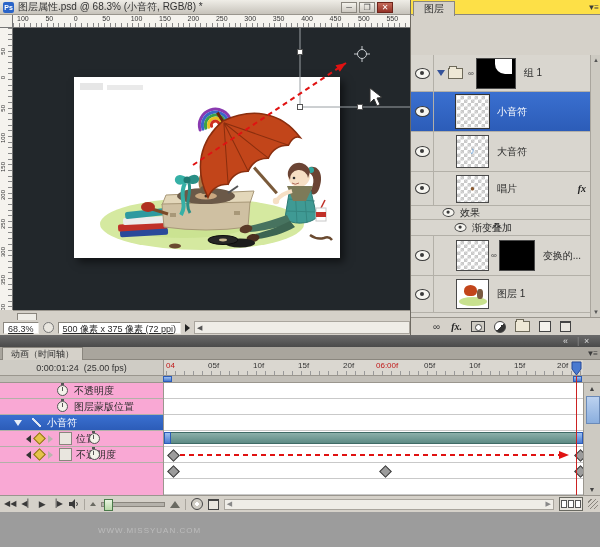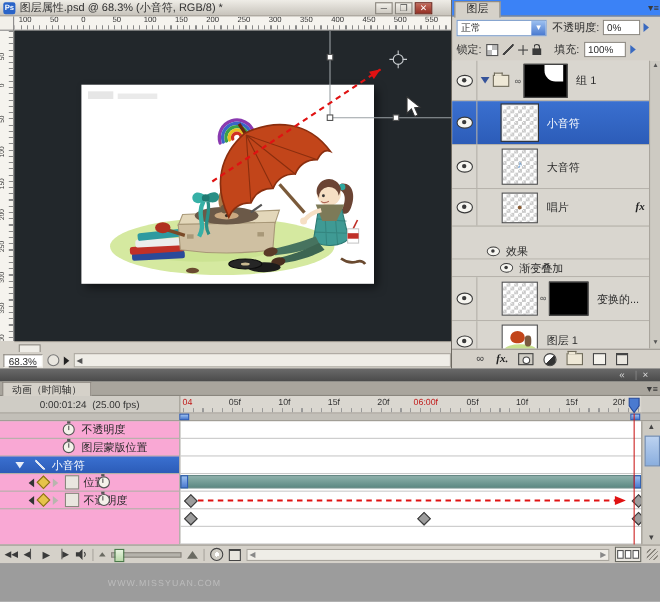--- a/index.html
+++ b/index.html
@@ -34,21 +34,21 @@
   
   #statusbar{left:0;top:320px;width:410px;height:15px;background:#d5d1c9;display:flex;align-items:center;padding-left:3px;box-sizing:border-box;gap:4px;}
   .sunken{background:#fff;border:1px solid #8a867e;border-right-color:#efede7;border-bottom-color:#efede7;padding:0 4px;height:12px;line-height:12px;box-sizing:border-box;font-size:9px;text-decoration:underline;}
   #status-icon{width:9px;height:9px;border:1px solid #777;border-radius:50%;background:#e9e6df;}
   #status-arrow{width:0;height:0;border-left:5px solid #222;border-top:4px solid transparent;border-bottom:4px solid transparent;}
   #status-scroll{flex:1;height:11px;background:#efede7;border:1px solid #a9a59d;display:flex;align-items:center;}
   #status-scroll .arr{font-size:7px;color:#555;padding:0 2px;}
 
   
   #layers-panel{left:410px;top:0;width:190px;height:335px;background:#d5d1c9;border-left:1px solid #6e6a62;box-sizing:border-box;}
-  #lp-tabs{left:0;top:0;width:190px;height:15px;background:#3b82f6;border-bottom:1px solid #8a867e;box-sizing:border-box;}
+  #lp-tabs{left:0;top:0;width:190px;height:15px;background:#fde047;border-bottom:1px solid #8a867e;box-sizing:border-box;}
   #lp-tab{position:absolute;left:2px;top:1px;height:14px;padding:0 10px;background:#d5d1c9;border:1px solid #8a867e;border-bottom:none;line-height:14px;font-size:10px;}
   .panel-menu{position:absolute;right:3px;top:3px;font-size:8px;color:#3a3a3a;letter-spacing:-1px;}
   #lp-blend{left:0;top:15px;width:190px;height:20px;display:flex;align-items:center;padding-left:4px;gap:3px;box-sizing:border-box;}
   #blend-select{width:82px;height:15px;background:#fff;border:1px solid #7a9ccA;display:flex;align-items:center;box-sizing:border-box;}
   #blend-select .val{flex:1;padding-left:3px;font-size:9px;}
   .dd-btn{width:13px;height:13px;background:linear-gradient(#9cc0f0,#4a7ad0);color:#fff;font-size:7px;text-align:center;line-height:13px;flex:none;}
   .spin{width:0;height:0;border-left:5px solid #3a6ac0;border-top:4px solid transparent;border-bottom:4px solid transparent;}
   .fieldbox{background:#fff;border:1px solid #8a867e;height:14px;line-height:13px;padding:0 3px;font-size:9px;box-sizing:border-box;}
   #lp-lock{left:0;top:35px;width:190px;height:20px;display:flex;align-items:center;padding-left:4px;gap:4px;box-sizing:border-box;}
   .lockic{display:inline-block;position:relative;}
@@ -307,50 +307,32 @@
       </svg>
     </div>
 
     <div id="hscroll-strip" class="abs">
         <div id="hscroll-thumb"></div>
       </div>
 
     <div id="statusbar" class="abs">
       <span class="sunken">68.3%</span>
       <span id="status-icon"></span>
+      <span class="sunken">500 像素 x 375 像素 (72 ppi)</span>
       <span id="status-arrow"></span>
       <span id="status-scroll">
           <span class="arr">◀</span>
         </span>
     </div>
   </div>
 
   <div id="layers-panel" class="abs">
     <div id="lp-tabs" class="abs">
       <span id="lp-tab">图层</span>
       <span class="panel-menu">▼≡</span>
-    </div>
-    <div id="lp-blend" class="abs">
-      <span id="blend-select">
-        <span class="val">正常</span>
-        <span class="dd-btn">▼</span>
-      </span>
-      <span style="margin-left:2px;">不透明度:</span>
-      <span class="fieldbox" style="width:34px;">0%</span>
-      <span class="spin"></span>
-    </div>
-    <div id="lp-lock" class="abs">
-      <span>锁定:</span>
-      <span class="lockic ic-checker"></span>
-      <span class="lockic ic-brush"></span>
-      <span class="lockic ic-move"></span>
-      <span class="lockic ic-lock"></span>
-      <span style="margin-left:8px;">填充:</span>
-      <span class="fieldbox" style="width:38px;">100%</span>
-      <span class="spin"></span>
     </div>
 
     <div id="lp-list" class="abs">
 
       <div class="lrow" style="height:37px;">
         <span class="eyecell">
             <span class="eye"></span>
           </span>
         <span class="tri-open"></span>
         <span class="folder"></span>
@@ -381,21 +363,21 @@
         <span class="eyecell">
             <span class="eye"></span>
           </span>
         <span class="thumb checker" style="width:33px;height:28px;margin-left:22px;text-align:center;line-height:26px;color:#8a5a30;font-size:8px;">●</span>
         <span class="lname">唱片</span>
         <span style="flex:1;"></span>
         <span class="fx">fx</span>
         <span class="collapse-arr" style="margin:0 4px;">▲</span>
       </div>
 
-      <div class="lrow" style="height:14px;margin-top:16px;">
+      <div class="lrow" style="height:14px;">
         <span style="width:30px;flex:none;"></span>
         <span class="eye" style="transform:scale(.8);"></span>
         <span class="lname" style="margin-left:4px;">效果</span>
       </div>
 
       <div class="lrow" style="height:16px;">
         <span style="width:42px;flex:none;"></span>
         <span class="eye" style="transform:scale(.8);"></span>
         <span class="lname" style="margin-left:4px;">渐变叠加</span>
       </div>

